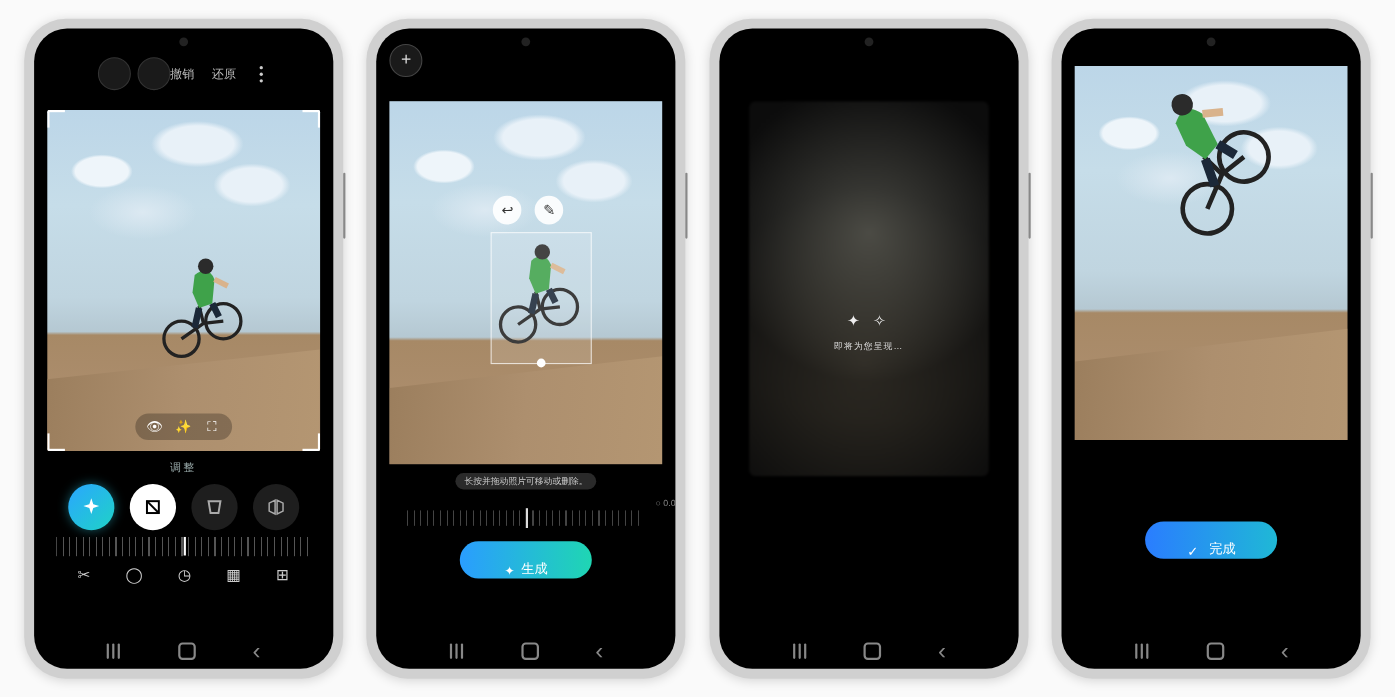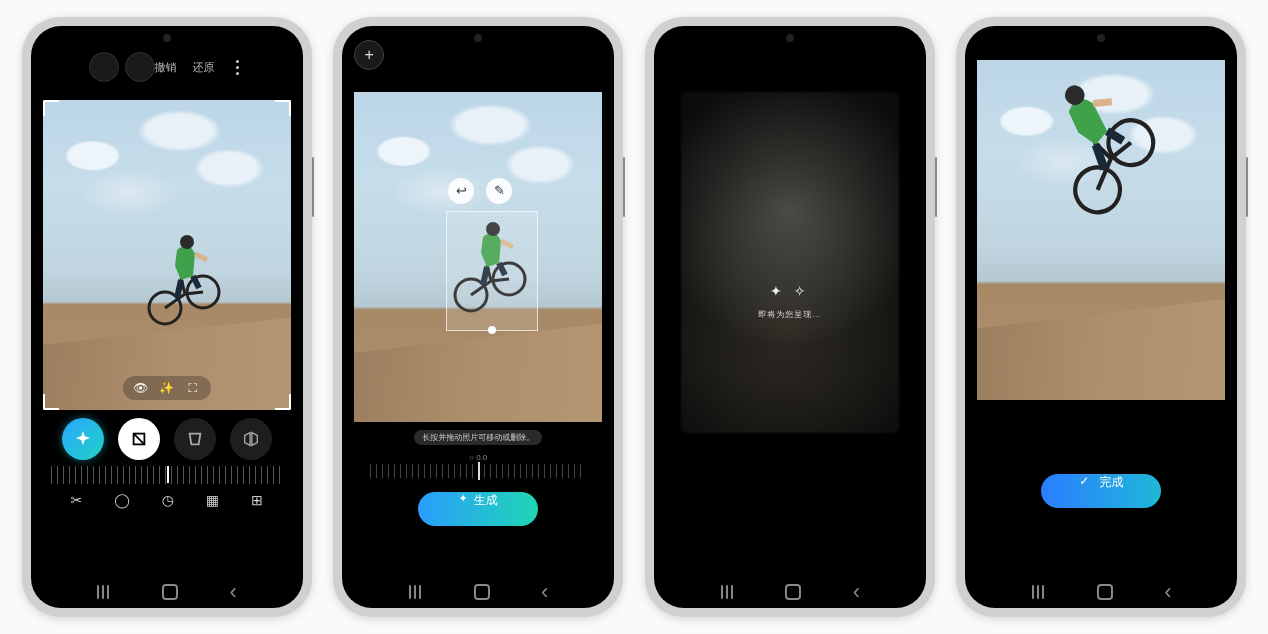--- a/index.html
+++ b/index.html
@@ -130,26 +130,26 @@
   .p2-photo .rider{ left:36%; top:38%; }
   .sel-rect{ position:absolute; left:37%; top:36%; width:90px; height:118px;
     border:1px solid rgba(255,255,255,0.7); background:rgba(255,255,255,0.12);}
   .sel-rect .handle{position:absolute;width:8px;height:8px;background:#fff;border-radius:50%;}
   .sel-rect .hb{bottom:-4px;left:50%;transform:translateX(-50%);}
   .sel-tools{ position:absolute; left:38%; top:26%; display:flex; gap:12px;}
   .sel-tools span{width:26px;height:26px;border-radius:50%;background:rgba(255,255,255,0.9);
     display:flex;align-items:center;justify-content:center;font-size:13px;color:#333;}
   .p2-hint{ color:#ccc; font-size:8px; text-align:center; margin-top:8px; padding:2px 8px;
     background:#2a2a2a; border-radius:10px; align-self:center;}
-  .p2-ruler-label{color:#888;font-size:8px;text-align:center;margin-top:8px;}
+  .p2-ruler-label{color:#888;font-size:8px;text-align:right;margin-top:8px;}
   .p2-ruler{ height:14px; margin:2px 28px 0 28px; position:relative;
     background:repeating-linear-gradient(90deg,#444 0,#444 1px,transparent 1px,transparent 6px);}
   .p2-ruler::after{content:"";position:absolute;left:50%;top:-2px;width:2px;height:18px;background:#ddd;}
   .pill-btn{ margin:14px auto 0 auto; width:120px; height:34px; border-radius:18px;
-    display:flex;align-items:flex-start;justify-content:center; gap:6px;
+    display:flex;align-items:flex-end;justify-content:center; gap:6px;
     color:#fff; font-size:12px; font-weight:500;}
   .pill-gen{ background:linear-gradient(90deg,#2a9dff,#1fd6b3);}
   .pill-done{ background:linear-gradient(90deg,#2a7dff,#1fb8d6);}
   .sparkle{font-size:11px;}
 
   
   .p3-body{ flex:1; position:relative; display:flex; align-items:center; justify-content:center;}
   .p3-blur{
     position:absolute; left:10%; right:10%; top:12%; bottom:26%;
     background:
@@ -211,20 +211,21 @@
           <i class="tr"></i>
           <i class="bl"></i>
           <i class="br"></i>
       </div>
       <div class="p1-overlay-tools">
         <span>👁</span>
         <span>✨</span>
         <span>⛶</span>
       </div>
     </div>
+    <div class="p1-label">调整</div>
     <div class="p1-controls">
       <div class="ctl-btn ctl-ai">
         <svg width="18" height="18" viewBox="0 0 20 20">
             <path d="M10 1 L12 7 L18 9 L12 11 L10 17 L8 11 L2 9 L8 7 Z" fill="#fff"></path>
           </svg>
       </div>
       <div class="ctl-btn ctl-white">
         <svg width="18" height="18" viewBox="0 0 20 20">
             <rect x="4" y="4" width="12" height="12" fill="none" stroke="#000" stroke-width="2"></rect>
             <path d="M4 4 L16 16" stroke="#000" stroke-width="2"></path>

